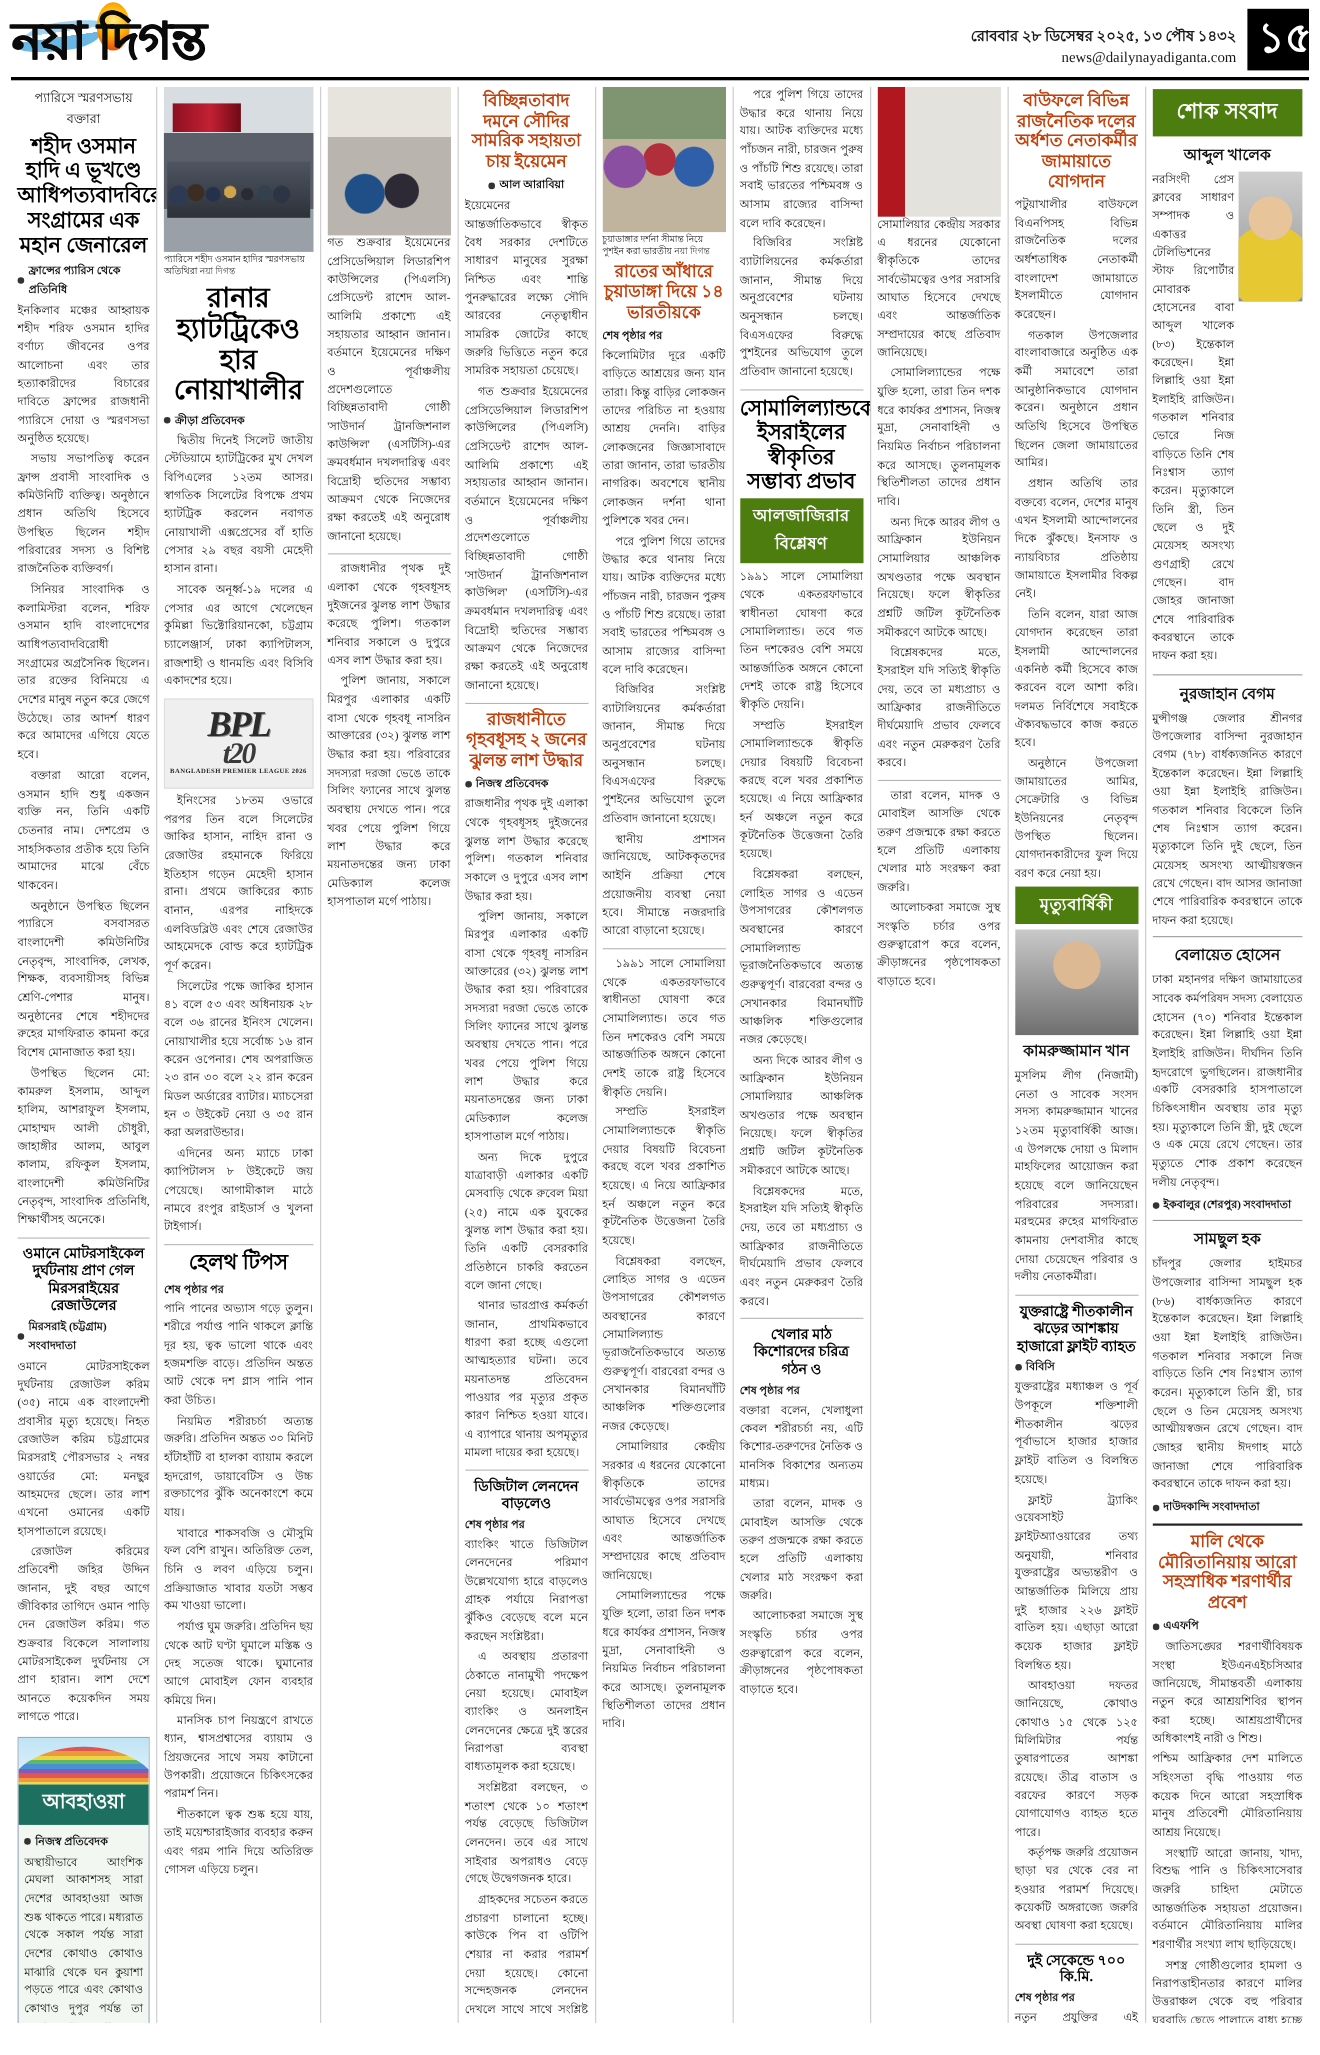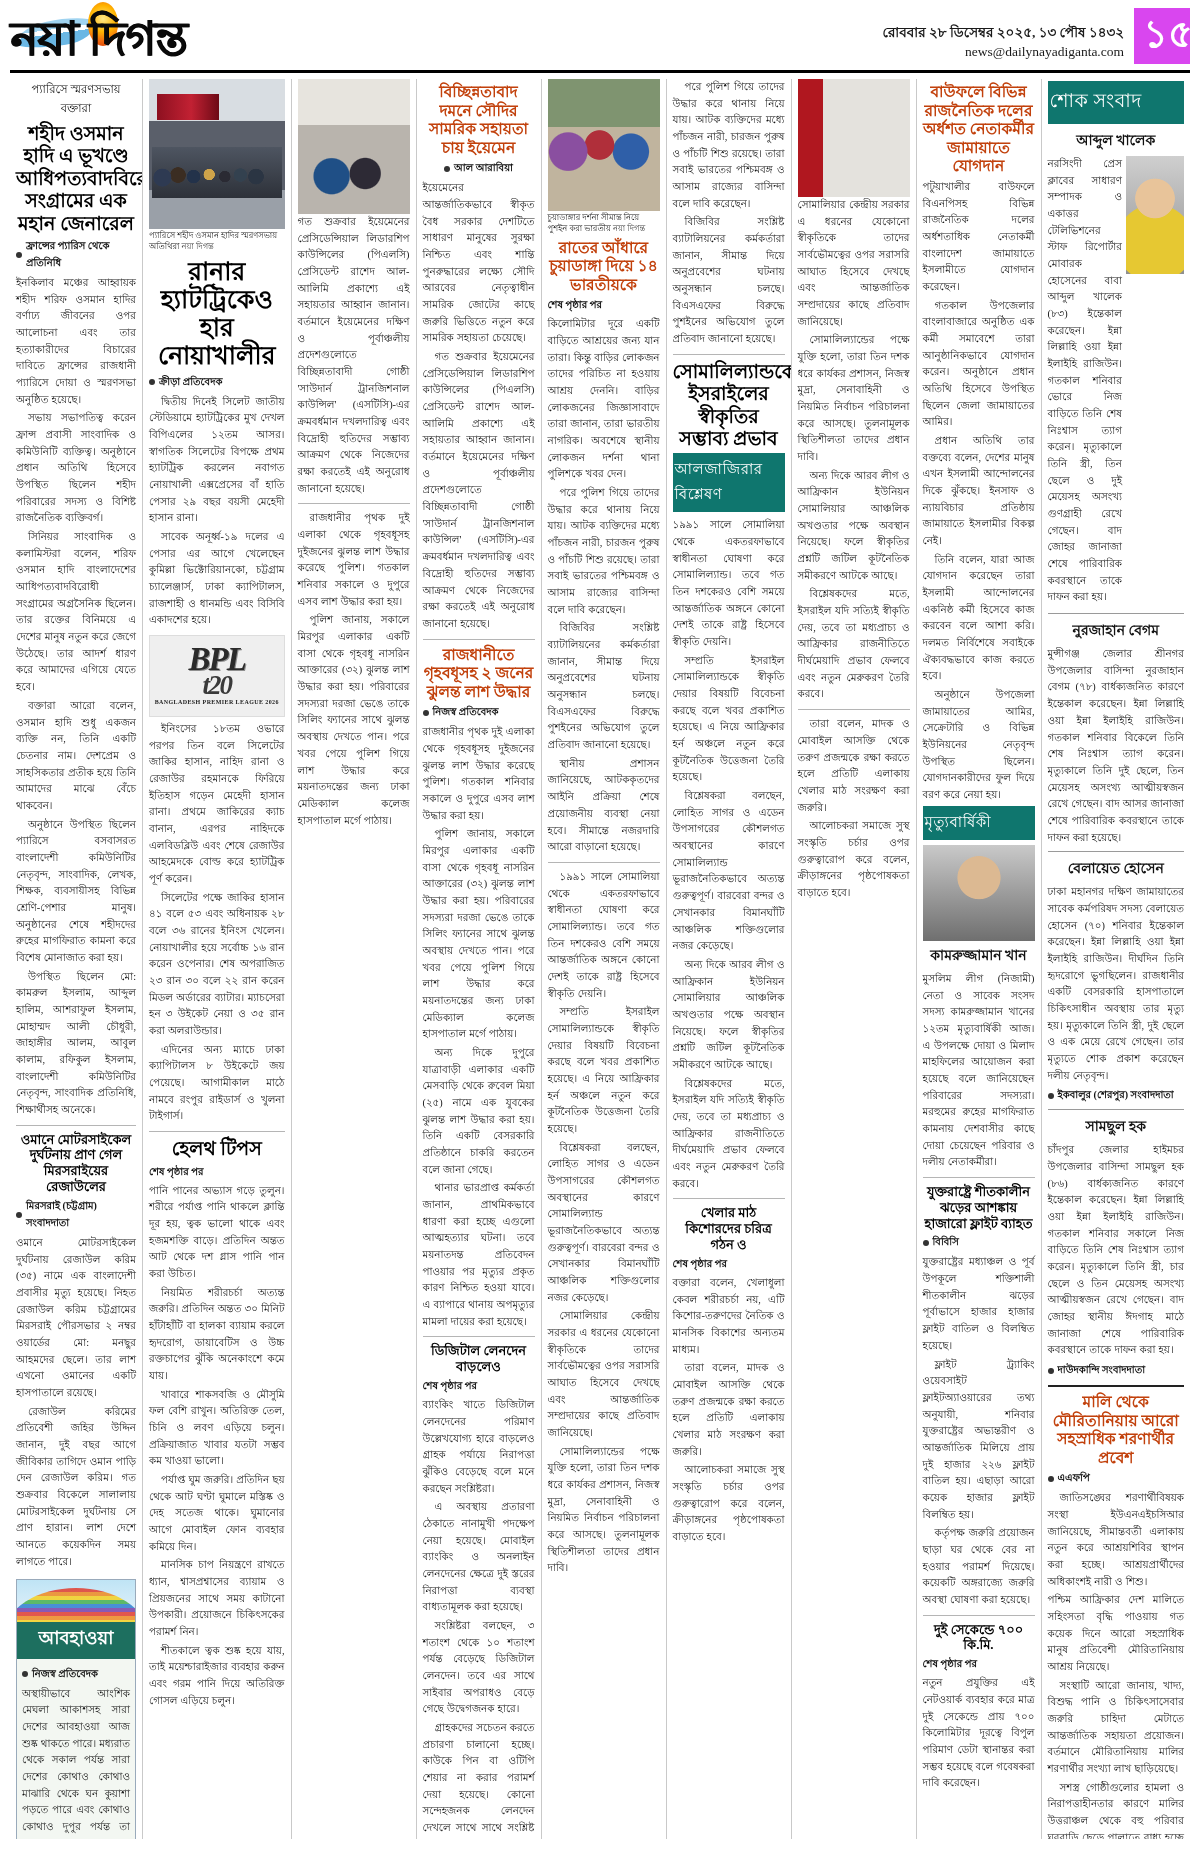--- a/index.html
+++ b/index.html
@@ -45,21 +45,21 @@
   }
   .masthead-right {
     position: absolute; right: 66px; bottom: 8px;
     text-align: right; line-height: 1.45;
   }
   .masthead-date { font-size: 13.5px; font-weight: bold; color: #1a1a1a; }
   .masthead-email { font-size: 13.5px; color: #1a1a1a; font-family: "Liberation Serif", serif;}
   .pageno {
     position: absolute; right: 0; top: 8px;
     width: 56px; height: 56px;
-    background: #d946ef; color: #ffffff;
+    background: #000000; color: #ffffff;
     font-size: 38px; font-weight: bold;
     display: flex; align-items: center; justify-content: center; padding-left: 12px;
   }
   .rule-top { border-top: 3px solid #000; margin: 0 0 6px 0; }
 
   
   .grid {
     display: grid;
     grid-template-columns: 133px 1fr 125px 125px 125px 125px 125px 125px 1fr;
     column-gap: 0;
@@ -196,22 +196,22 @@
     font-size: 27px; font-weight: bold; font-style: italic;
     letter-spacing: -2px; color: #3a3a3a; line-height: .85;
   }
   .bpl .b3 {
     font-size: 6px; font-weight: bold; letter-spacing: .4px;
     color: #1d1d1d; margin-top: 3px;
   }
 
   
   .banner-black {
-    background: #0f766e; color: #fff;
-    font-weight: normal;
+    background: #4d7c0f; color: #fff;
+    text-align: center; font-weight: bold;
     font-size: 19px; padding: 5px 2px 6px;
     margin: 2px 0 5px;
     letter-spacing: .5px;
   }
   .banner-black.sm { font-size: 15px; padding: 4px 2px 5px; }
 
   
   .weather {
     border: 1px solid #9ab; margin-top: 8px; background: #f3f7f2;
   }
@@ -444,20 +444,21 @@
       <p class="body bn noind">মুসলিম লীগ (নিজামী) নেতা ও সাবেক সংসদ সদস্য কামরুজ্জামান খানের ১২তম মৃত্যুবার্ষিকী আজ। এ উপলক্ষে দোয়া ও মিলাদ মাহফিলের আয়োজন করা হয়েছে বলে জানিয়েছেন পরিবারের সদস্যরা। মরহুমের রুহের মাগফিরাত কামনায় দেশবাসীর কাছে দোয়া চেয়েছেন পরিবার ও দলীয় নেতাকর্মীরা।</p>
 
       <hr class="hr">
       <div class="hl4 bn">যুক্তরাষ্ট্রে শীতকালীন ঝড়ের আশঙ্কায় হাজারো ফ্লাইট ব্যাহত</div>
       <div class="byline bn">
         <span class="bullet"></span>
         <span>বিবিসি</span>
       </div>
       <p class="body bn noind">যুক্তরাষ্ট্রের মধ্যাঞ্চল ও পূর্ব উপকূলে শক্তিশালী শীতকালীন ঝড়ের পূর্বাভাসে হাজার হাজার ফ্লাইট বাতিল ও বিলম্বিত হয়েছে।</p>
       <p class="body bn">ফ্লাইট ট্র্যাকিং ওয়েবসাইট ফ্লাইটঅ্যাওয়ারের তথ্য অনুযায়ী, শনিবার যুক্তরাষ্ট্রের অভ্যন্তরীণ ও আন্তর্জাতিক মিলিয়ে প্রায় দুই হাজার ২২৬ ফ্লাইট বাতিল হয়। এছাড়া আরো কয়েক হাজার ফ্লাইট বিলম্বিত হয়।</p>
+      <p class="body bn">আবহাওয়া দফতর জানিয়েছে, কোথাও কোথাও ১৫ থেকে ১২৫ মিলিমিটার পর্যন্ত তুষারপাতের আশঙ্কা রয়েছে। তীব্র বাতাস ও বরফের কারণে সড়ক যোগাযোগও ব্যাহত হতে পারে।</p>
       <p class="body bn">কর্তৃপক্ষ জরুরি প্রয়োজন ছাড়া ঘর থেকে বের না হওয়ার পরামর্শ দিয়েছে। কয়েকটি অঙ্গরাজ্যে জরুরি অবস্থা ঘোষণা করা হয়েছে।</p>
 
       <hr class="hr">
       <div class="hl4 bn">দুই সেকেন্ডে ৭০০ কি.মি.</div>
       <div class="jump bn">শেষ পৃষ্ঠার পর</div>
       <p class="body bn noind">নতুন প্রযুক্তির এই নেটওয়ার্ক ব্যবহার করে মাত্র দুই সেকেন্ডে প্রায় ৭০০ কিলোমিটার দূরত্বে বিপুল পরিমাণ ডেটা স্থানান্তর করা সম্ভব হয়েছে বলে গবেষকরা দাবি করেছেন।</p>
 
     </div>
 
     <div class="col">

